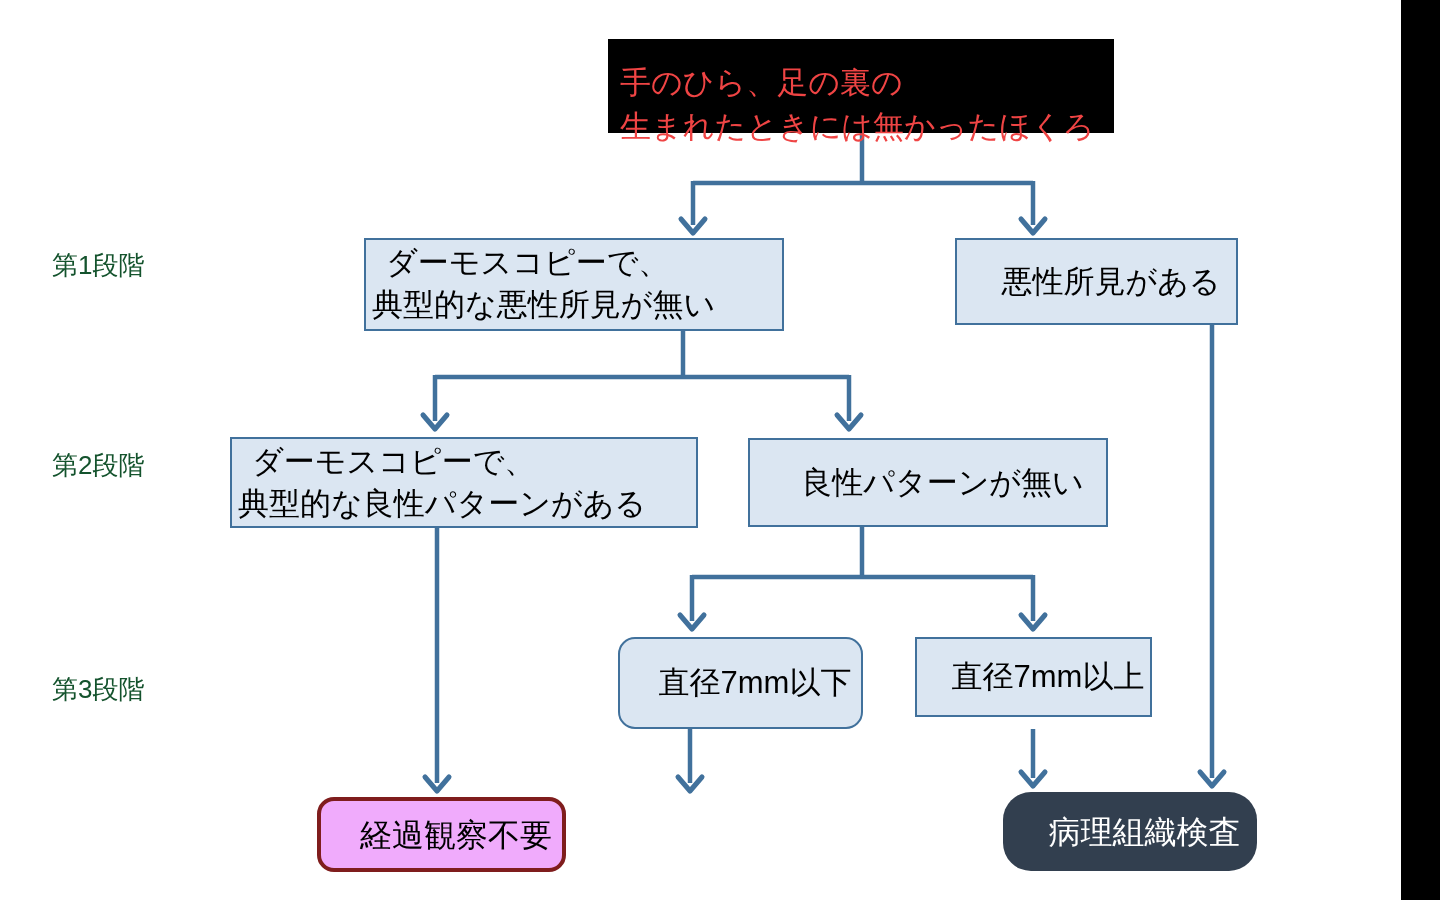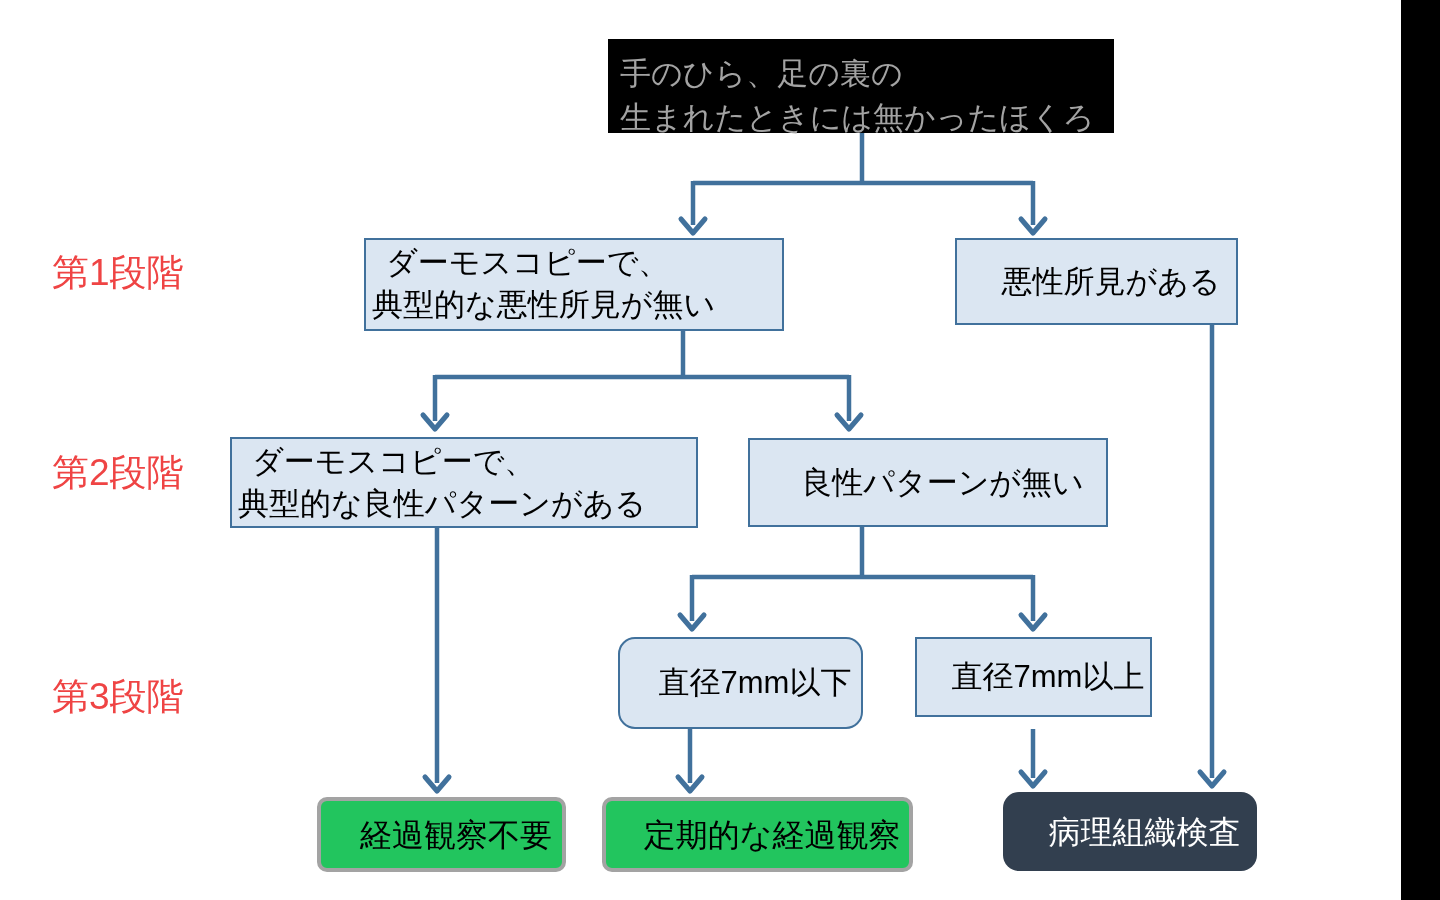--- a/index.html
+++ b/index.html
@@ -22,52 +22,52 @@
     font-size: 31px;
     line-height: 42px;
     padding-left: 29px;
   }
   .fill-light {
     background: #dbe6f2;
     border: 2px solid #41719c;
   }
   .root-node {
     background: #000000;
-    color: #a3a3a3;
-    padding: 13px 12px;
+    color: #ef4444;
+    padding: 22px 12px;
     line-height: 44px;
   }
   .two-line {
     padding: 2px 6px;
   }
   .two-line .line1 { display: block; padding-left: 14px; }
   .two-line .line2 { display: block; }
   .centered {
     display: flex;
     align-items: center;
     justify-content: center;
     text-align: center;
     white-space: nowrap;
   }
   .outcome-white {
-    background: #22c55e;
-    border: 4px solid #a3a3a3;
-    border-radius: 10px;
+    background: #f0abfc;
+    border: 4px solid #7f1d1d;
+    border-radius: 17px;
     font-size: 32px;
   }
   .outcome-dark {
     background: #323f4f;
     color: #ffffff;
-    border-radius: 16px;
+    border-radius: 28px;
     font-size: 32px;
   }
   .stage-label {
     position: absolute;
-    color: #ef4444;
-    font-size: 37px;
+    color: #14532d;
+    font-size: 26px;
     white-space: nowrap;
   }
   #connector-layer {
     position: absolute;
     left: 0;
     top: 0;
     pointer-events: none;
   }
   #connector-layer path, #connector-layer polyline {
     fill: none;
@@ -160,18 +160,17 @@
   <div class="node fill-light two-line" style="left:230px; top:437px; width:468px; height:91px;">
     <span class="line1">ダーモスコピーで、</span>
     <span class="line2">典型的な良性パターンがある</span>
   </div>
   <div class="node fill-light centered" style="left:748px; top:438px; width:360px; height:89px;">良性パターンが無い</div>
 
   <div class="node fill-light centered" style="left:618px; top:637px; width:245px; height:92px;border-radius:17px;">直径7mm以下</div>
   <div class="node fill-light centered" style="left:915px; top:637px; width:237px; height:80px;">直径7mm以上</div>
 
   <div class="node outcome-white centered" style="left:317px; top:797px; width:249px; height:75px;">経過観察不要</div>
-  <div class="node outcome-white centered" style="left:602px; top:797px; width:311px; height:75px;">定期的な経過観察</div>
   <div class="node outcome-dark centered" style="left:1003px; top:792px; width:254px; height:79px;">病理組織検査</div>
 
   <div id="right-letterbox"></div>
 
 </div>
 
 </body></html>

